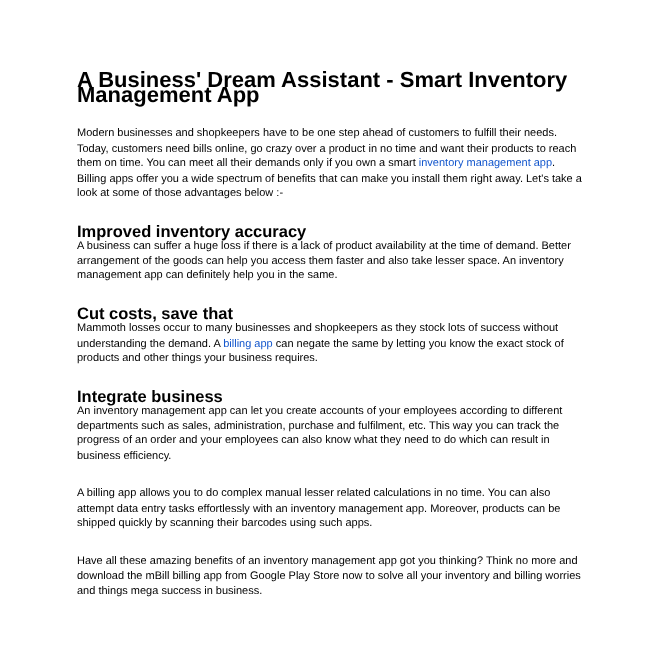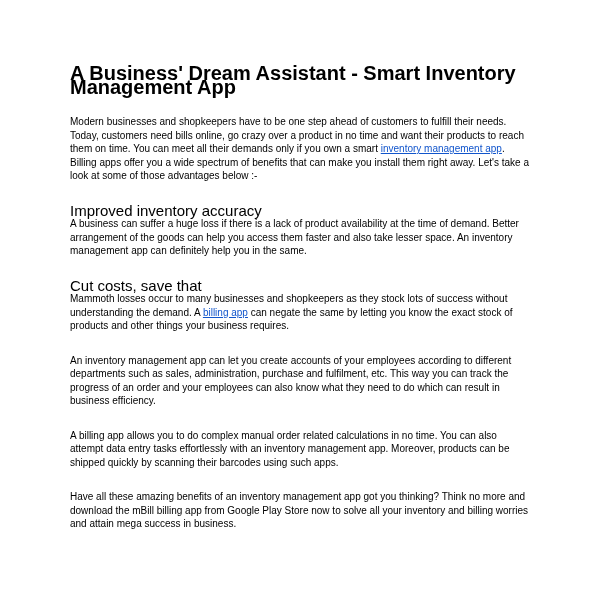--- a/index.html
+++ b/index.html
@@ -26,29 +26,28 @@
     width: 462px;
   }
   .doc-title {
     font-weight: bold;
     margin: 0 0 21px 0;
   }
   .block {
     margin: 0 0 21px 0;
   }
   .heading {
-    font-weight: normal;
+    font-weight: bold;
     margin: 0;
   }
   p.para {
     margin: 0;
   }
   a.doc-link {
     color: #1155cc;
-    text-decoration: underline;
     cursor: pointer;
   }
 </style>
 </head>
 <body>
 
 <div class="page">
   <div class="content">
 
     <h1 class="doc-title">A Business' Dream Assistant - Smart Inventory Management App</h1>
@@ -61,25 +60,26 @@
       <h2 class="heading">Improved inventory accuracy</h2>
       <p class="para">A business can suffer a huge loss if there is a lack of product availability at the time of demand. Better arrangement of the goods can help you access them faster and also take lesser space. An inventory management app can definitely help you in the same.</p>
     </div>
 
     <div class="block">
       <h2 class="heading">Cut costs, save that</h2>
       <p class="para"><span>Mammoth losses occur to many businesses and shopkeepers as they stock lots of success without understanding the demand. A </span><a class="doc-link">billing app</a><span> can negate the same by letting you know the exact stock of products and other things your business requires.</span></p>
     </div>
 
     <div class="block">
+      <h2 class="heading">Integrate business</h2>
       <p class="para">An inventory management app can let you create accounts of your employees according to different departments such as sales, administration, purchase and fulfilment, etc. This way you can track the progress of an order and your employees can also know what they need to do which can result in business efficiency.</p>
     </div>
 
     <div class="block">
-      <p class="para">A billing app allows you to do complex manual order related calculations in no time. You can also attempt data entry tasks effortlessly with an inventory management app. Moreover, products can be shipped quickly by scanning their barcodes using such apps.</p>
+      <p class="para">A billing app allows you to do complex manual lesser related calculations in no time. You can also attempt data entry tasks effortlessly with an inventory management app. Moreover, products can be shipped quickly by scanning their barcodes using such apps.</p>
     </div>
 
     <div class="block">
-      <p class="para">Have all these amazing benefits of an inventory management app got you thinking? Think no more and download the mBill billing app from Google Play Store now to solve all your inventory and billing worries and attain mega success in business.</p>
+      <p class="para">Have all these amazing benefits of an inventory management app got you thinking? Think no more and download the mBill billing app from Google Play Store now to solve all your inventory and billing worries and things mega success in business.</p>
     </div>
 
   </div>
 </div>
 
 </body></html>

